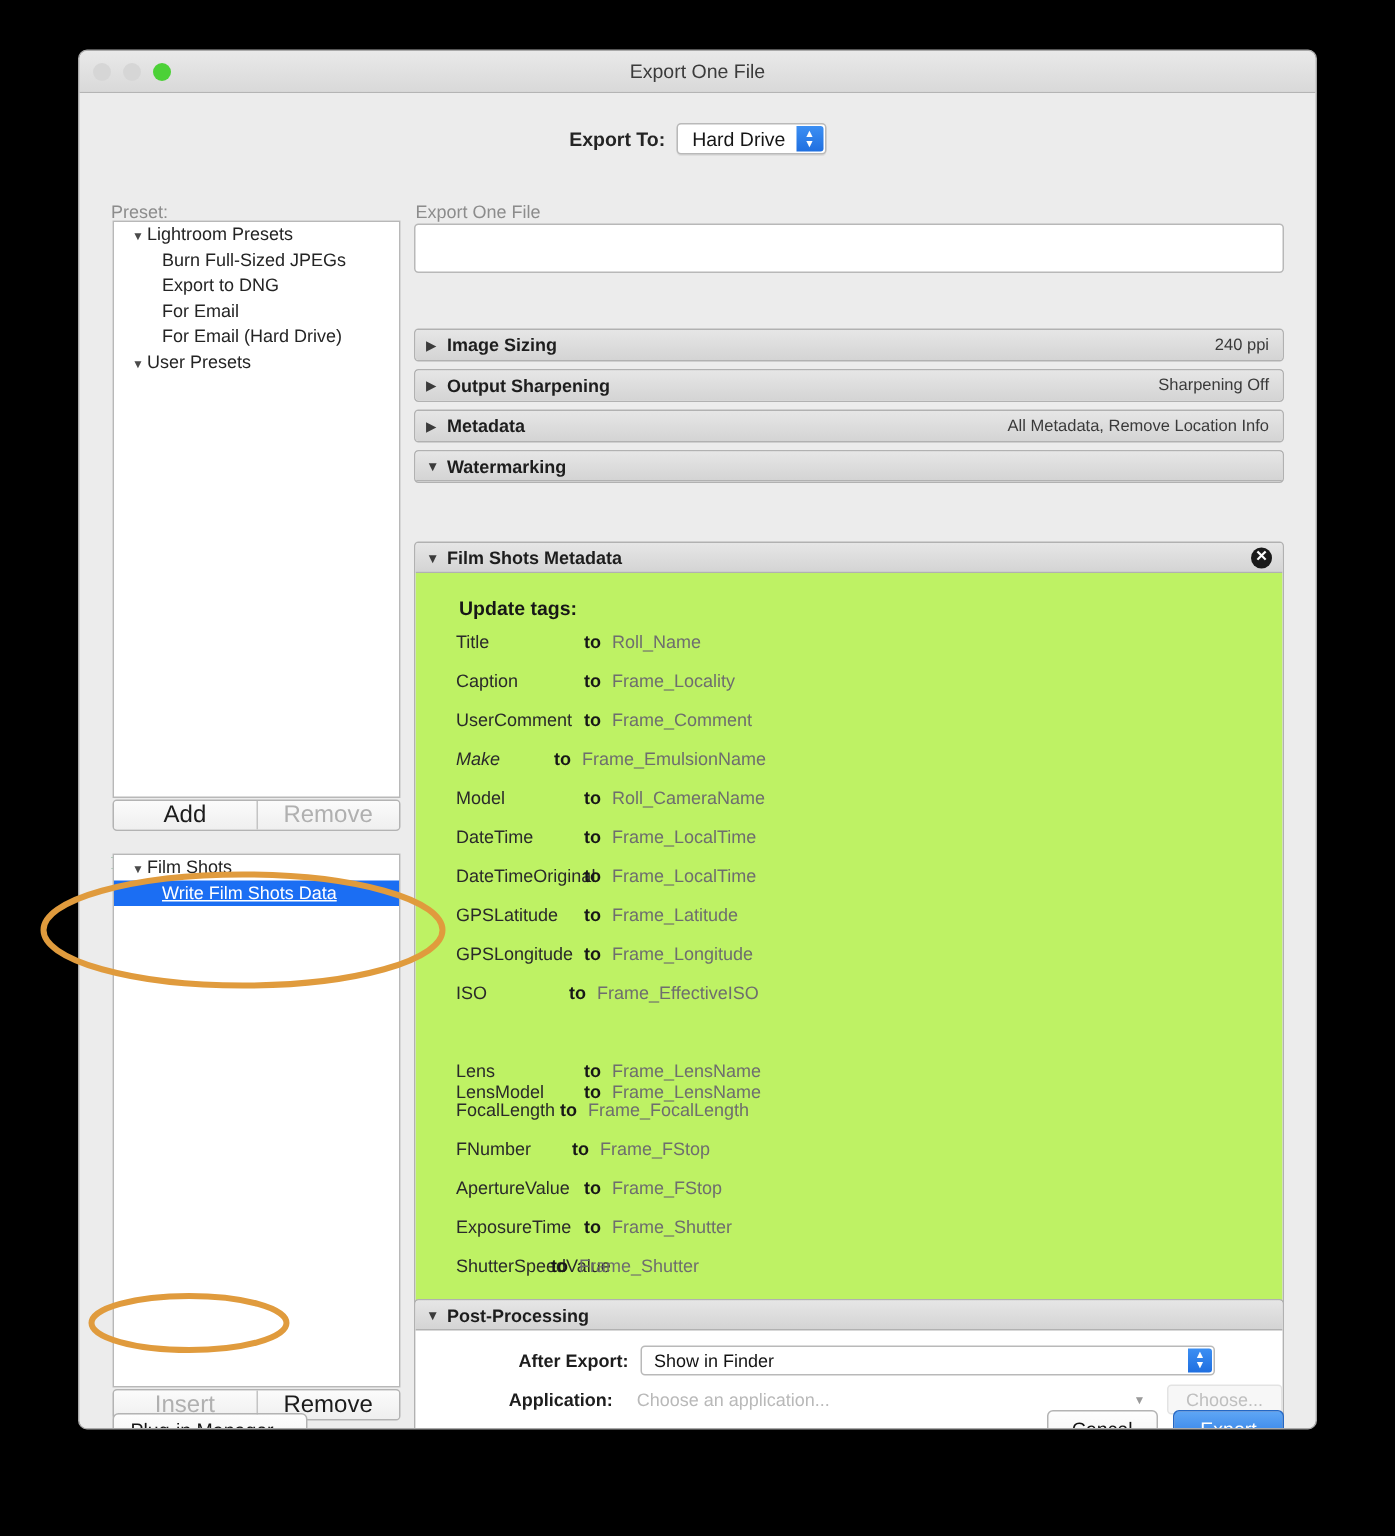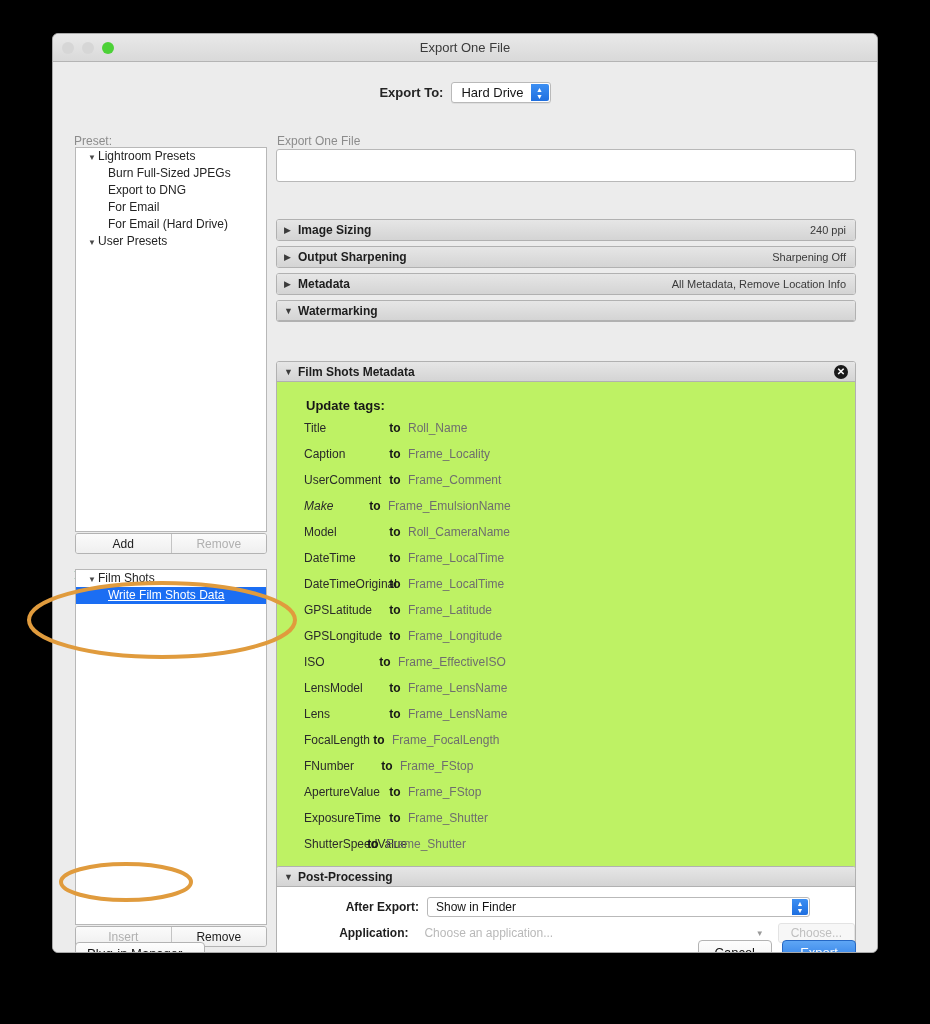--- a/index.html
+++ b/index.html
@@ -90,21 +90,21 @@
   .tree-row.selected { background: #1b6ef3; color: #ffffff; text-decoration: underline; }
 
   .btnpair {
     position: absolute; display: flex;
     width: 192px; height: 21px;
     border: 1px solid #b3b3b3; border-radius: 3px;
     overflow: hidden; background: #f3f3f3;
   }
   .btnpair .half {
     flex: 1; display: flex; align-items: center; justify-content: center;
-    font-size: 12px; color: #1c1c1c;
+    font-size: 16px; color: #1c1c1c;
     background: linear-gradient(#fbfbfb, #efefef);
   }
   .btnpair .half + .half { border-left: 1px solid #c4c4c4; }
   .btnpair .half.disabled { color: #b0b0b0; }
   #preset-buttons { left: 22px; top: 471px; }
 
   #ppa-label {
     position: absolute; left: 21px; top: 506px;
     font-size: 12px; color: #15803d; font-family: Liberation Serif, serif;
   }
@@ -384,21 +384,21 @@
               <span class="tag-name" style="width: 78px;">GPSLongitude</span>
               <span class="tag-to" style="width: 26px;">to</span>
               <span class="tag-val">Frame_Longitude</span>
             </div>
             <div class="tagrow">
               <span class="tag-name" style="width: 68px;">ISO</span>
               <span class="tag-to" style="width: 26px;">to</span>
               <span class="tag-val">Frame_EffectiveISO</span>
             </div>
             <div class="tagrow">
-              <span class="tag-name" style="width: 78px;">LensModel</span>
+              <span class="tag-name" style="width: 78px; margin-top: 40px;">LensModel</span>
               <span class="tag-to" style="width: 26px;">to</span>
               <span class="tag-val">Frame_LensName</span>
             </div>
             <div class="tagrow">
               <span class="tag-name" style="width: 78px;">Lens</span>
               <span class="tag-to" style="width: 26px;">to</span>
               <span class="tag-val">Frame_LensName</span>
             </div>
             <div class="tagrow">
               <span class="tag-name" style="width: 62px;">FocalLength</span>

